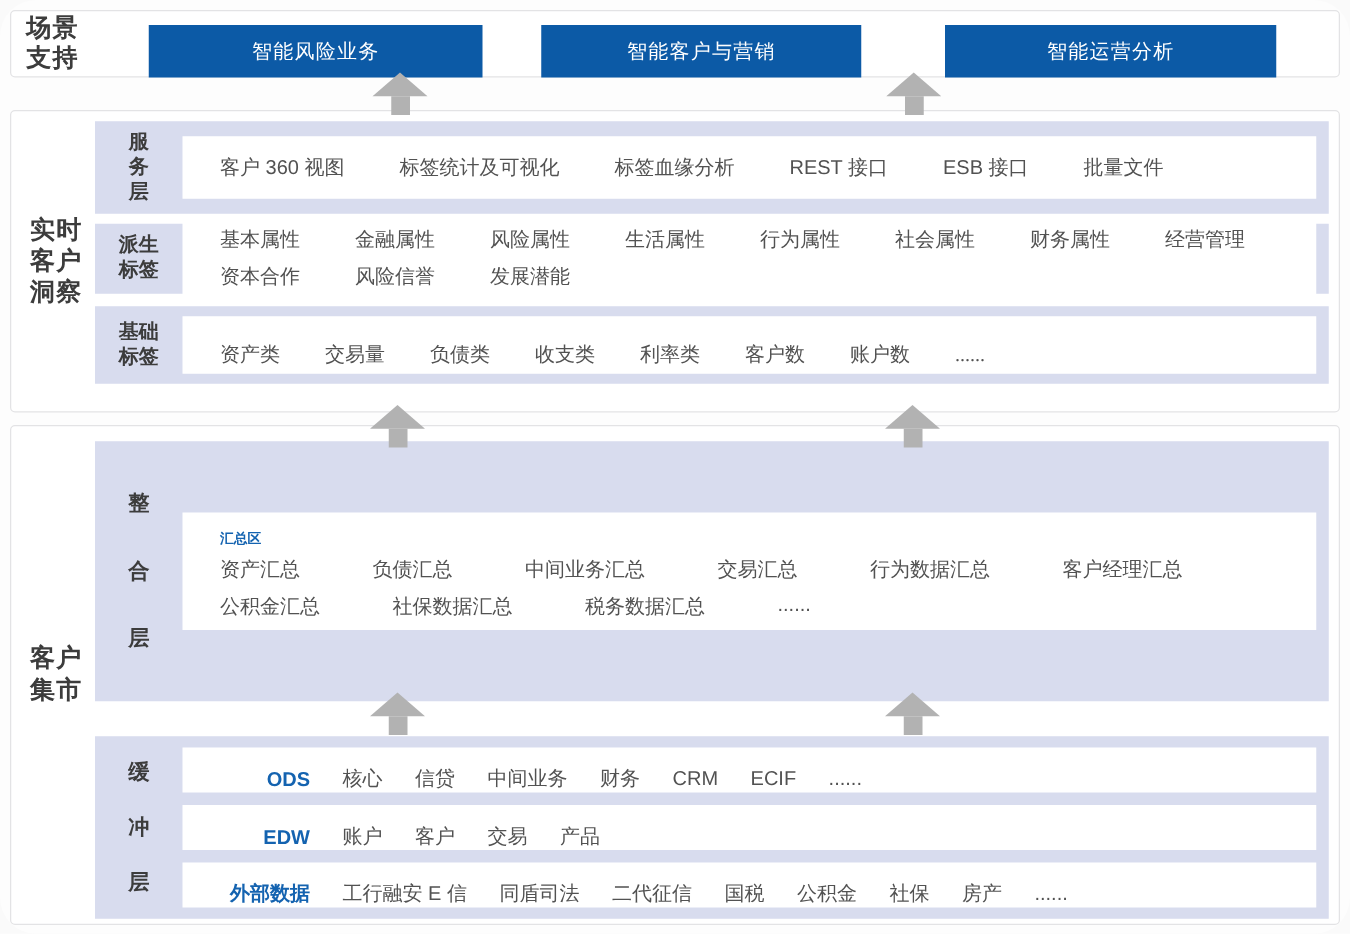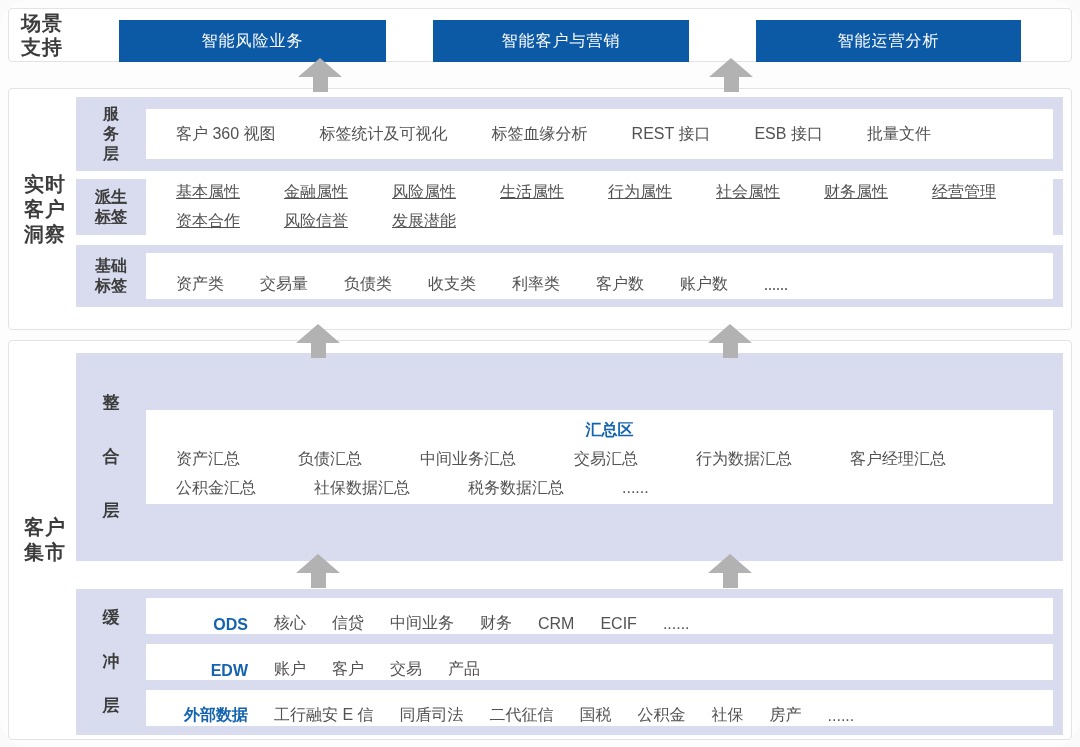--- a/index.html
+++ b/index.html
@@ -64,42 +64,42 @@
   }
   .row{
     display:flex;align-items:center;flex-wrap:nowrap;
     font-size:16px;color:var(--item);white-space:nowrap;
   }
   .row.gap-m{gap:36px;}
   .row.gap-l{gap:44px;}
   .row.gap-xl{gap:58px;}
   .row + .row{margin-top:8px;}
   .zone-title{
-    text-align:center;font-size:16px;font-weight:bold;color:var(--blue-text);
+    font-size:11px;font-weight:bold;color:var(--blue-text);
     margin:4px 0 8px 0;
   }
   .row-title{
     font-weight:bold;color:var(--blue-text);font-size:16px;
     min-width:72px;text-align:right;margin-right:0;
     flex:0 0 auto;
   }
   
   .arrow{position:absolute;width:44px;z-index:5;}
   .arrow .head{
     width:0;height:0;margin:0 auto;
     border-left:22px solid transparent;border-right:22px solid transparent;
     border-bottom:19px solid var(--arrow);
   }
   .arrow .stem{width:15px;height:15px;background:var(--arrow);margin:0 auto;}
   
   #sec-top{left:8px;top:8px;width:1064px;height:54px;}
   #sec-insight{left:8px;top:88px;width:1064px;height:242px;}
   #sec-mart{left:8px;top:340px;width:1064px;height:400px;}
   #panel-service{top:8px;height:74px;}
-  #panel-derived{top:90px;height:56px;text-decoration:underline;}
+  #panel-derived{top:90px;height:56px;}
   #panel-basic{top:156px;height:62px;font-family:Liberation Serif, serif;}
   #panel-integration{top:12px;height:208px;flex-direction:row;}
   #panel-buffer{top:248px;height:146px;}
   #panel-integration .panel-body{justify-content:center;gap:8px;}
   #box-summary{height:94px;}
   #box-detail{height:86px;}
   #panel-buffer .panel-body{gap:9px;padding:9px 10px 9px 0;justify-content:space-between;}
   .buffer-row{
     background:#ffffff;height:36px;flex:0 0 36px;
     display:flex;align-items:flex-end;gap:26px;

